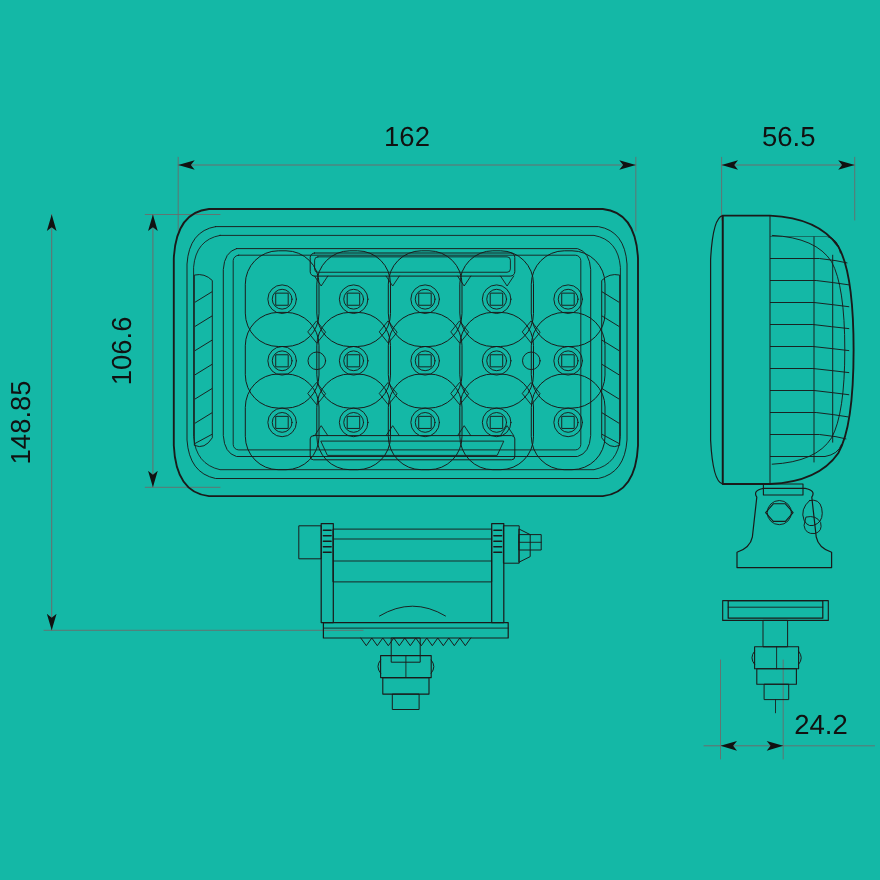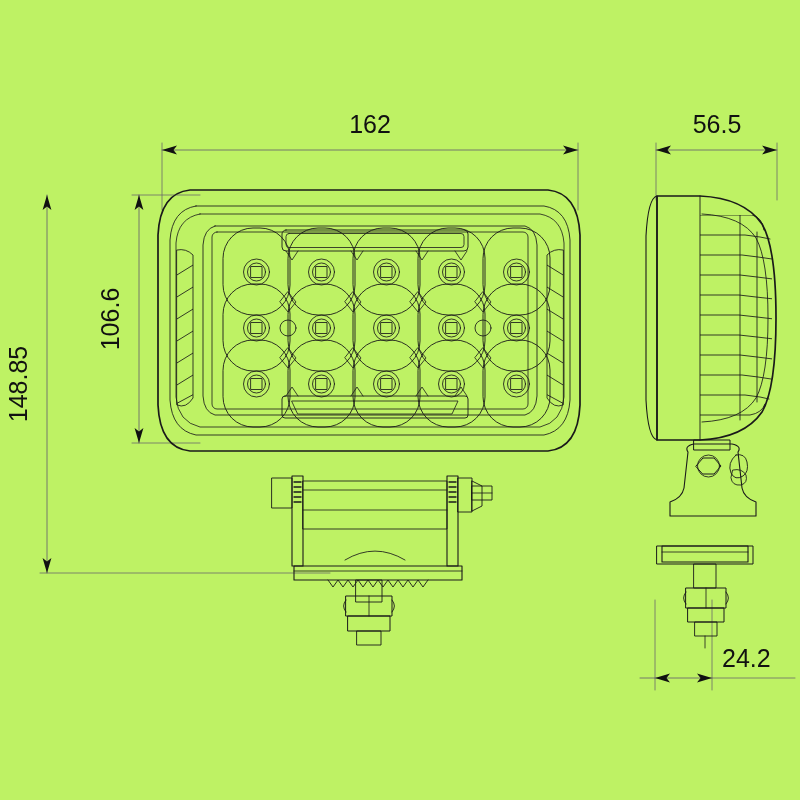--- a/index.html
+++ b/index.html
@@ -1,19 +1,19 @@
 <!DOCTYPE html>
 <html><head>
 <meta charset="utf-8">
 <title>LED Work Light Technical Drawing</title>
 <style>
   html,body{margin:0;padding:0;background:#ffffff;}
   body{width:800px;height:800px;overflow:hidden;
        font-family:"Liberation Sans","DejaVu Sans",sans-serif;}
-  #sheet{position:relative;width:800px;height:800px;background:#bef264;}
+  #sheet{position:relative;width:800px;height:800px;background:#14b8a6;}
   svg#drawing{position:absolute;left:0;top:0;width:800px;height:800px;display:block;}
   .dimtext{font-family:"Liberation Sans","DejaVu Sans",sans-serif;
            font-size:25px;fill:#111;letter-spacing:0px;}
   .dimtext-rot{font-family:"Liberation Sans","DejaVu Sans",sans-serif;
                font-size:25px;fill:#111;}
 </style>
 </head>
 <body>
 
 <div id="sheet">

